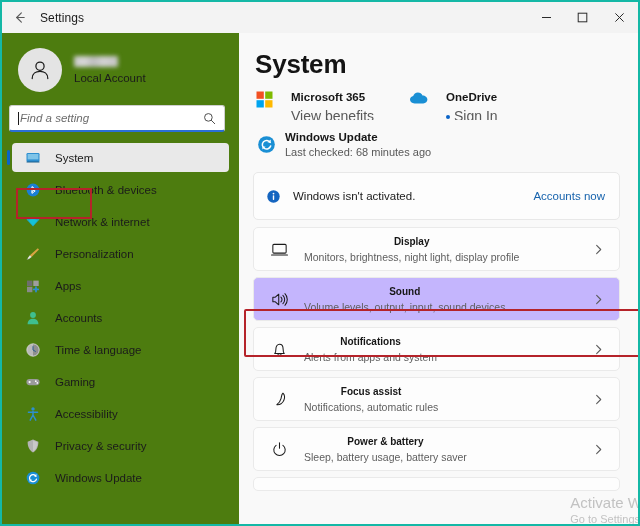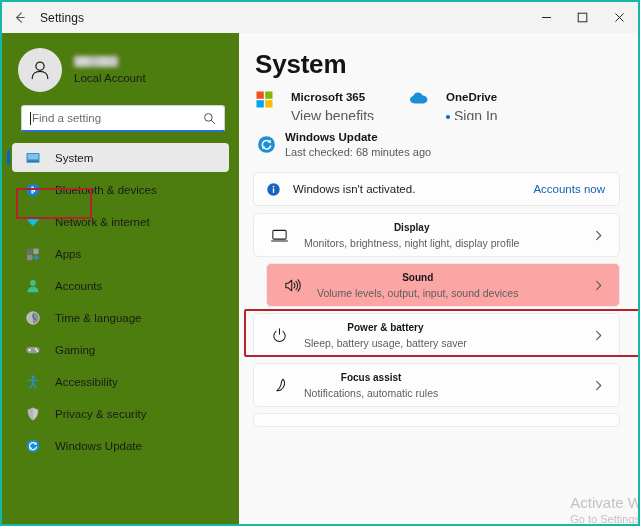--- a/index.html
+++ b/index.html
@@ -89,22 +89,23 @@
     filter: blur(2.2px);
     margin-bottom: 5px;
     border-radius: 1px;
   }
   .account-type {
     font-size: 11.5px;
     color: #1b1b1b;
   }
 
   .search-wrap {
-    margin: 8px 14px 0 19px;
+    margin: 8px 14px 0 7px;
     position: relative;
+    font-style: italic;
   }
   .search-box {
     height: 27px;
     background: #ffffff;
     border: 1px solid #cfcfcf;
     border-bottom: 2px solid #2a6fd6;
     border-radius: 3px;
     display: flex;
     align-items: center;
     padding: 0 8px;
@@ -219,21 +220,21 @@
     margin-top: 6px;
     height: 36px;
   }
   .update-icon { width: 26px; display:flex; justify-content:center; flex-shrink:0; }
   .update-text { margin-left: 6px; }
   .update-title { font-size: 11.5px; font-weight: 700; color:#161616; }
   .update-sub { font-size: 11px; color:#585858; margin-top: 3px; }
 
   .activation {
     margin-top: 10px;
-    height: 34px;
+    height: 48px;
     background: #fdfdfd;
     border: 1px solid #e8e8e8;
     border-radius: 5px;
     display: flex;
     align-items: center;
     padding: 0 14px 0 12px;
   }
   .info-icon { flex-shrink: 0; display: flex; }
   .activation-text {
     font-size: 11.5px;
@@ -251,21 +252,21 @@
     height: 44px;
     background: #fdfdfd;
     border: 1px solid #eaeaea;
     border-radius: 5px;
     margin-bottom: 6px;
     display: flex;
     align-items: center;
     padding: 0 14px 0 12px;
     position: relative;
   }
-  .setting-row.hovered { background: #fca5a5; margin-left: 13px; }
+  .setting-row.hovered { background: #c4b5fd; }
   .setting-icon {
     width: 26px;
     flex-shrink: 0;
     display: flex;
     justify-content: center;
     color: #1b1b1b;
   }
   .setting-text { margin-left: 12px; }
   .setting-title {
     font-size: 10px;
@@ -393,20 +394,30 @@
         <div class="nav-item">
           <span class="nav-icon">
             <svg width="16" height="16" viewBox="0 0 16 16">
               <path d="M1.5 5.6 C4.3 3.1 11.7 3.1 14.5 5.6 L8 12.6 Z" fill="#1fa5b8"></path>
               <path d="M3.4 6.5 C5.4 4.9 10.6 4.9 12.6 6.5 L8 11.7 Z" fill="#14c2d8"></path>
             </svg>
           </span>
           <span class="nav-label">Network &amp; internet</span>
         </div>
 
+        <div class="nav-item">
+          <span class="nav-icon">
+            <svg width="16" height="16" viewBox="0 0 16 16">
+              <path d="M12.8 2.3 L14 3.5 L6.6 10.9 L4.9 9.3 Z" fill="#d9a441"></path>
+              <path d="M4.9 9.3 L6.6 10.9 L3.6 13.2 L2.6 12.2 Z" fill="#e8e8e8"></path>
+              <path d="M2.6 12.2 L3.6 13.2 L1.6 14 Z" fill="#9a9a9a"></path>
+            </svg>
+          </span>
+          <span class="nav-label">Personalization</span>
+        </div>
 
         <div class="nav-item">
           <span class="nav-icon">
             <svg width="16" height="16" viewBox="0 0 16 16">
               <rect x="2" y="2.6" width="5.4" height="5.4" fill="#6e6e6e"></rect>
               <rect x="8.3" y="2.6" width="5.4" height="5.4" fill="#9e9e9e"></rect>
               <rect x="2" y="8.8" width="5.4" height="5.4" fill="#8a8a8a"></rect>
               <path d="M11 9.2 L11 13.6 M8.8 11.4 L13.2 11.4" stroke="#2d8fd0" stroke-width="1.8" stroke-linecap="round"></path>
             </svg>
           </span>
@@ -579,56 +590,73 @@
             <span class="setting-title" style="display:block">Sound</span>
             <span class="setting-sub" style="display:block">Volume levels, output, input, sound devices</span>
           </span>
           <span class="chevron">
             <svg width="13" height="13" viewBox="0 0 14 14">
               <path d="M5 2.6 L9.4 7 L5 11.4" stroke="#5a5a5a" stroke-width="1.15" fill="none" stroke-linecap="round" stroke-linejoin="round"></path>
             </svg>
           </span>
         </div>
 
+        <div class="setting-row">
+          <span class="setting-icon">
+            <svg width="19" height="19" viewBox="0 0 20 20">
+              <path d="M5 14.2 C5 14.2 6.2 13.2 6.2 9.4 C6.2 6.4 7.9 4.4 10 4.4 C12.1 4.4 13.8 6.4 13.8 9.4 C13.8 13.2 15 14.2 15 14.2 Z" stroke="#1b1b1b" stroke-width="1.1" fill="none" stroke-linejoin="round"></path>
+              <path d="M8.4 15.1 A1.75 1.75 0 0 0 11.6 15.1" stroke="#1b1b1b" stroke-width="1.1" fill="none" stroke-linecap="round"></path>
+            </svg>
+          </span>
+          <span class="setting-text">
+            <span class="setting-title" style="display:block">Notifications</span>
+            <span class="setting-sub" style="display:block">Alerts from apps and system</span>
+          </span>
+          <span class="chevron">
+            <svg width="13" height="13" viewBox="0 0 14 14">
+              <path d="M5 2.6 L9.4 7 L5 11.4" stroke="#5a5a5a" stroke-width="1.15" fill="none" stroke-linecap="round" stroke-linejoin="round"></path>
+            </svg>
+          </span>
+        </div>
+
+        <div class="setting-row">
+          <span class="setting-icon">
+            <svg width="19" height="19" viewBox="0 0 20 20">
+              <path d="M13.6 3.4 C15.3 5.2 15.8 7.9 14.7 10.6 C13.4 13.9 10.2 15.9 7.2 15.4 C9.6 13.7 11 11.6 11.6 9.2 C12.2 6.8 12 4.9 13.6 3.4 Z" stroke="#1b1b1b" stroke-width="1.1" fill="none" stroke-linejoin="round"></path>
+            </svg>
+          </span>
+          <span class="setting-text">
+            <span class="setting-title" style="display:block">Focus assist</span>
+            <span class="setting-sub" style="display:block">Notifications, automatic rules</span>
+          </span>
+          <span class="chevron">
+            <svg width="13" height="13" viewBox="0 0 14 14">
+              <path d="M5 2.6 L9.4 7 L5 11.4" stroke="#5a5a5a" stroke-width="1.15" fill="none" stroke-linecap="round" stroke-linejoin="round"></path>
+            </svg>
+          </span>
+        </div>
 
         <div class="setting-row">
           <span class="setting-icon">
             <svg width="19" height="19" viewBox="0 0 20 20">
               <path d="M6.4 5.6 A6 6 0 1 0 13.6 5.6" stroke="#1b1b1b" stroke-width="1.1" fill="none" stroke-linecap="round"></path>
               <path d="M10 2.8 V8.6" stroke="#1b1b1b" stroke-width="1.1" stroke-linecap="round"></path>
             </svg>
           </span>
           <span class="setting-text">
             <span class="setting-title" style="display:block">Power &amp; battery</span>
             <span class="setting-sub" style="display:block">Sleep, battery usage, battery saver</span>
           </span>
           <span class="chevron">
             <svg width="13" height="13" viewBox="0 0 14 14">
               <path d="M5 2.6 L9.4 7 L5 11.4" stroke="#5a5a5a" stroke-width="1.15" fill="none" stroke-linecap="round" stroke-linejoin="round"></path>
             </svg>
           </span>
         </div>
 
-        <div class="setting-row">
-          <span class="setting-icon">
-            <svg width="19" height="19" viewBox="0 0 20 20">
-              <path d="M13.6 3.4 C15.3 5.2 15.8 7.9 14.7 10.6 C13.4 13.9 10.2 15.9 7.2 15.4 C9.6 13.7 11 11.6 11.6 9.2 C12.2 6.8 12 4.9 13.6 3.4 Z" stroke="#1b1b1b" stroke-width="1.1" fill="none" stroke-linejoin="round"></path>
-            </svg>
-          </span>
-          <span class="setting-text">
-            <span class="setting-title" style="display:block">Focus assist</span>
-            <span class="setting-sub" style="display:block">Notifications, automatic rules</span>
-          </span>
-          <span class="chevron">
-            <svg width="13" height="13" viewBox="0 0 14 14">
-              <path d="M5 2.6 L9.4 7 L5 11.4" stroke="#5a5a5a" stroke-width="1.15" fill="none" stroke-linecap="round" stroke-linejoin="round"></path>
-            </svg>
-          </span>
-        </div>
-
         <div class="setting-row" style="height:14px"></div>
 
       </div>
 
       <div id="annot-sound"></div>
 
       <div class="watermark">
         <div class="wm-line1">Activate W</div>
         <div class="wm-line2">Go to Settings</div>
       </div>

